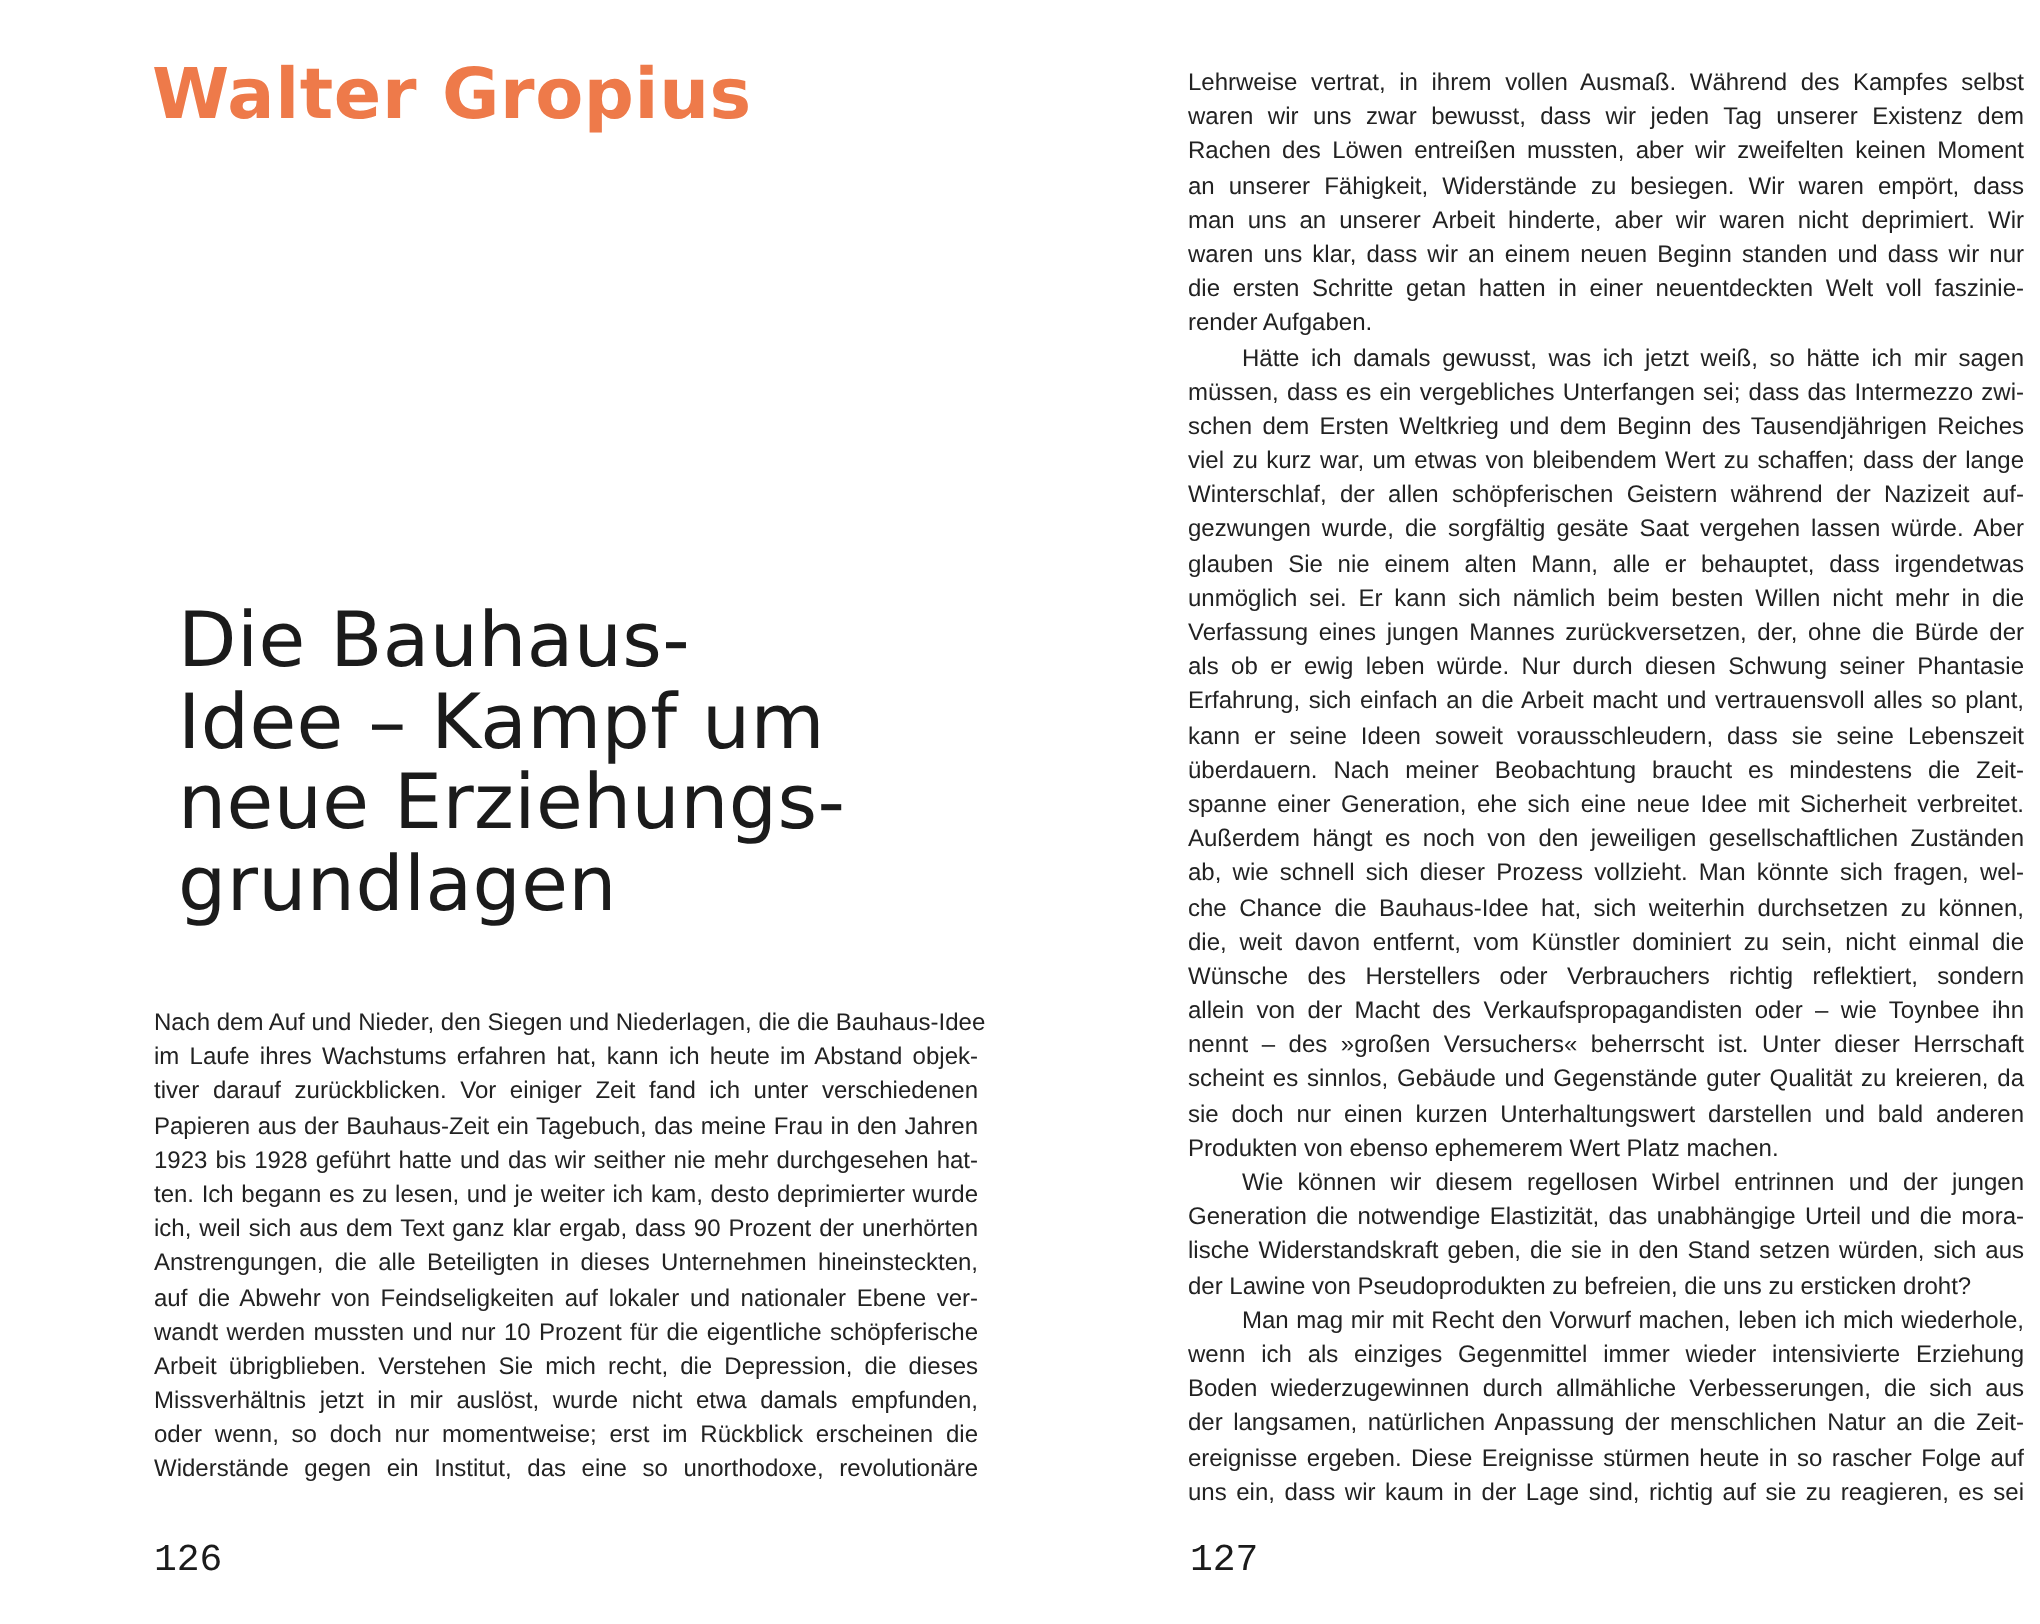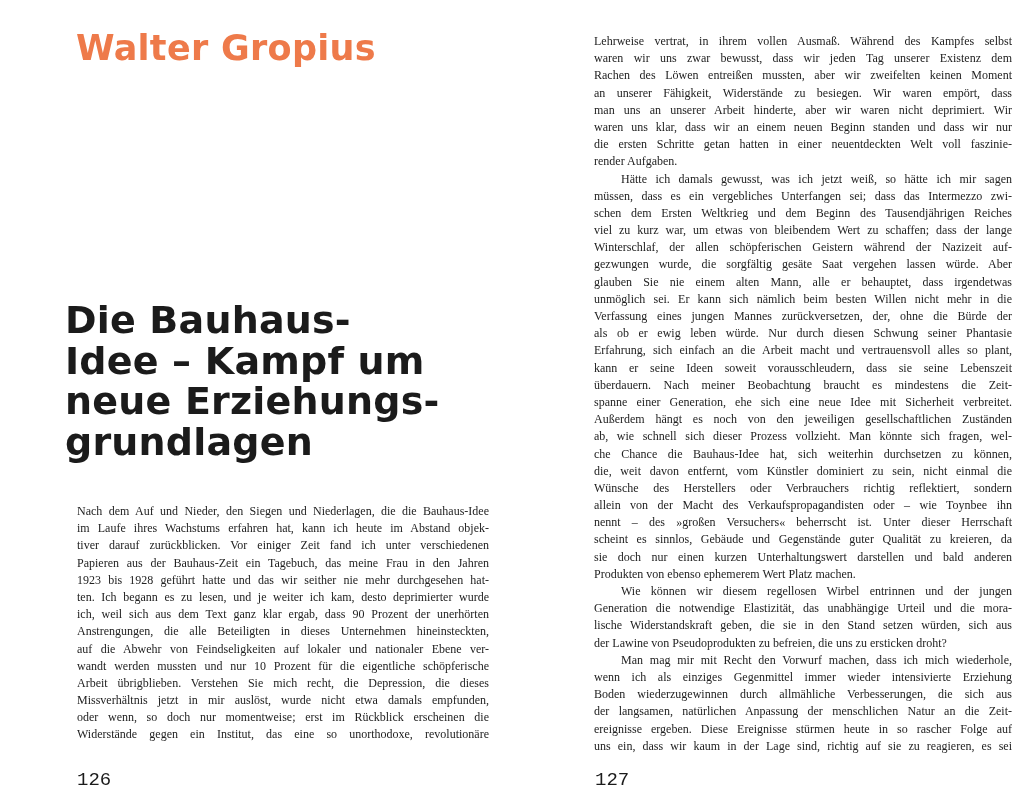--- a/index.html
+++ b/index.html
@@ -32,36 +32,36 @@
       font-family: "DejaVu Sans", sans-serif;
       font-weight: bold;
       font-size: 35px;
       letter-spacing: 0.3px;
       color: #ee7a4a;
       line-height: 44px;
       white-space: nowrap;
     }
     .chapter-title {
       position: absolute;
-      left: 48px;
+      left: 72px;
       top: 300px;
       width: 430px;
       margin: 0;
       font-family: "DejaVu Sans", sans-serif;
-      font-weight: bold;
+      font-weight: normal;
       font-size: 38px;
       line-height: 40.5px;
       letter-spacing: 0.2px;
       color: #1b1b1b;
     }
     .chapter-title span { display: block; white-space: nowrap; }
 
     .body-text {
       position: absolute;
-      font-family: Liberation Serif, serif;
+      font-family: Liberation Sans, sans-serif;
       font-size: 12px;
       line-height: 17.2px;
       color: #222;
       margin: 0;
     }
     .body-text .ln {
       display: block;
       white-space: nowrap;
       text-align: justify;
       text-align-last: justify;
@@ -158,21 +158,21 @@
       <span class="ln">Wünsche des Herstellers oder Verbrauchers richtig reflektiert, sondern</span>
       <span class="ln">allein von der Macht des Verkaufspropagandisten oder – wie Toynbee ihn</span>
       <span class="ln">nennt – des »großen Versuchers« beherrscht ist. Unter dieser Herrschaft</span>
       <span class="ln">scheint es sinnlos, Gebäude und Gegenstände guter Qualität zu kreieren, da</span>
       <span class="ln">sie doch nur einen kurzen Unterhaltungswert darstellen und bald anderen</span>
       <span class="ln last">Produkten von ebenso ephemerem Wert Platz machen.</span>
       <span class="ln indent">Wie können wir diesem regellosen Wirbel entrinnen und der jungen</span>
       <span class="ln">Generation die notwendige Elastizität, das unabhängige Urteil und die mora-</span>
       <span class="ln">lische Widerstandskraft geben, die sie in den Stand setzen würden, sich aus</span>
       <span class="ln last">der Lawine von Pseudoprodukten zu befreien, die uns zu ersticken droht?</span>
-      <span class="ln indent">Man mag mir mit Recht den Vorwurf machen, dass ich mich wiederhole,</span>
+      <span class="ln indent">Man mag mir mit Recht den Vorwurf machen, leben ich mich wiederhole,</span>
       <span class="ln">wenn ich als einziges Gegenmittel immer wieder intensivierte Erziehung</span>
       <span class="ln">Boden wiederzugewinnen durch allmähliche Verbesserungen, die sich aus</span>
       <span class="ln">der langsamen, natürlichen Anpassung der menschlichen Natur an die Zeit-</span>
       <span class="ln">ereignisse ergeben. Diese Ereignisse stürmen heute in so rascher Folge auf</span>
       <span class="ln">uns ein, dass wir kaum in der Lage sind, richtig auf sie zu reagieren, es sei</span>
     </div>
   <div class="folio folio-right">127</div>
 </div>
 
 </body></html>

